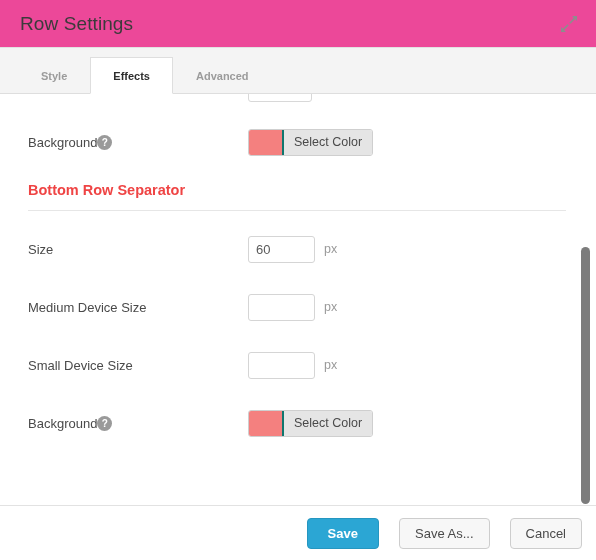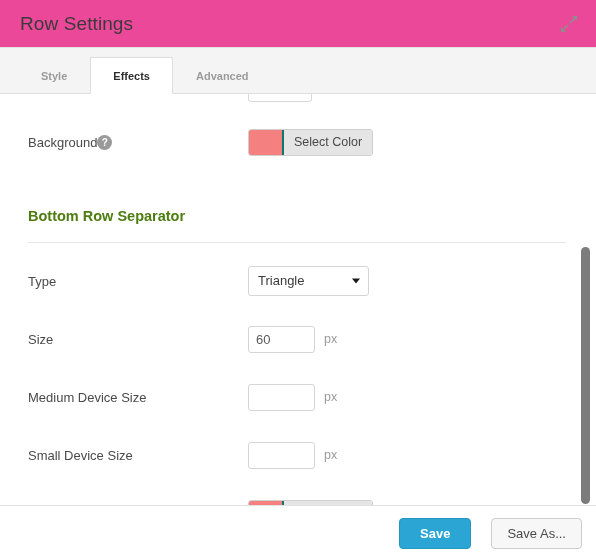--- a/index.html
+++ b/index.html
@@ -168,25 +168,25 @@
     padding: 0 10px;
     font-size: 12.5px;
     color: #4a4a4a;
     background: #e5e5e5;
     border-left: 2px solid #0f766e;
     white-space: nowrap;
   }
 
   
   .section-heading {
-    margin-top: 46px;
+    margin-top: 20px;
     font-size: 14.5px;
     font-weight: bold;
-    color: #4d7c0f;
-    padding-bottom: 18px;
+    color: #ef4444;
+    padding-bottom: 12px;
     border-bottom: 1px solid #e6e6e6;
   }
 
   
   .select-wrap {
     position: relative;
     width: 121px;
     height: 30px;
   }
   .select-box {
@@ -327,31 +327,20 @@
         <div class="form-control">
           <div class="color-picker">
             <div class="color-swatch" style="background: rgb(244, 128, 127);"></div>
             <div class="color-label">Select Color</div>
           </div>
         </div>
       </div>
 
       <div class="section-heading">Bottom Row Separator</div>
 
-      <div class="form-row">
-        <div class="form-label">
-          <span>Type</span>
-        </div>
-        <div class="form-control">
-          <div class="select-wrap">
-            <div class="select-box">Triangle</div>
-            <span class="select-caret"></span>
-          </div>
-        </div>
-      </div>
 
       <div class="form-row">
         <div class="form-label">
           <span>Size</span>
         </div>
         <div class="form-control">
           <input class="text-input" type="text" value="60" style="">
           <span class="unit">px</span>
         </div>
       </div>
@@ -392,15 +381,16 @@
     </div>
 
     <div class="scroll-track">
       <div class="scroll-thumb" style="background: rgb(124, 124, 124);"></div>
     </div>
   </div>
 
   <div class="modal-footer">
     <button class="btn btn-primary" style="background: rgb(43, 166, 212);">Save</button>
     <button class="btn">Save As...</button>
+    <button class="btn">Cancel</button>
   </div>
 
 </div>
 
 </body></html>

